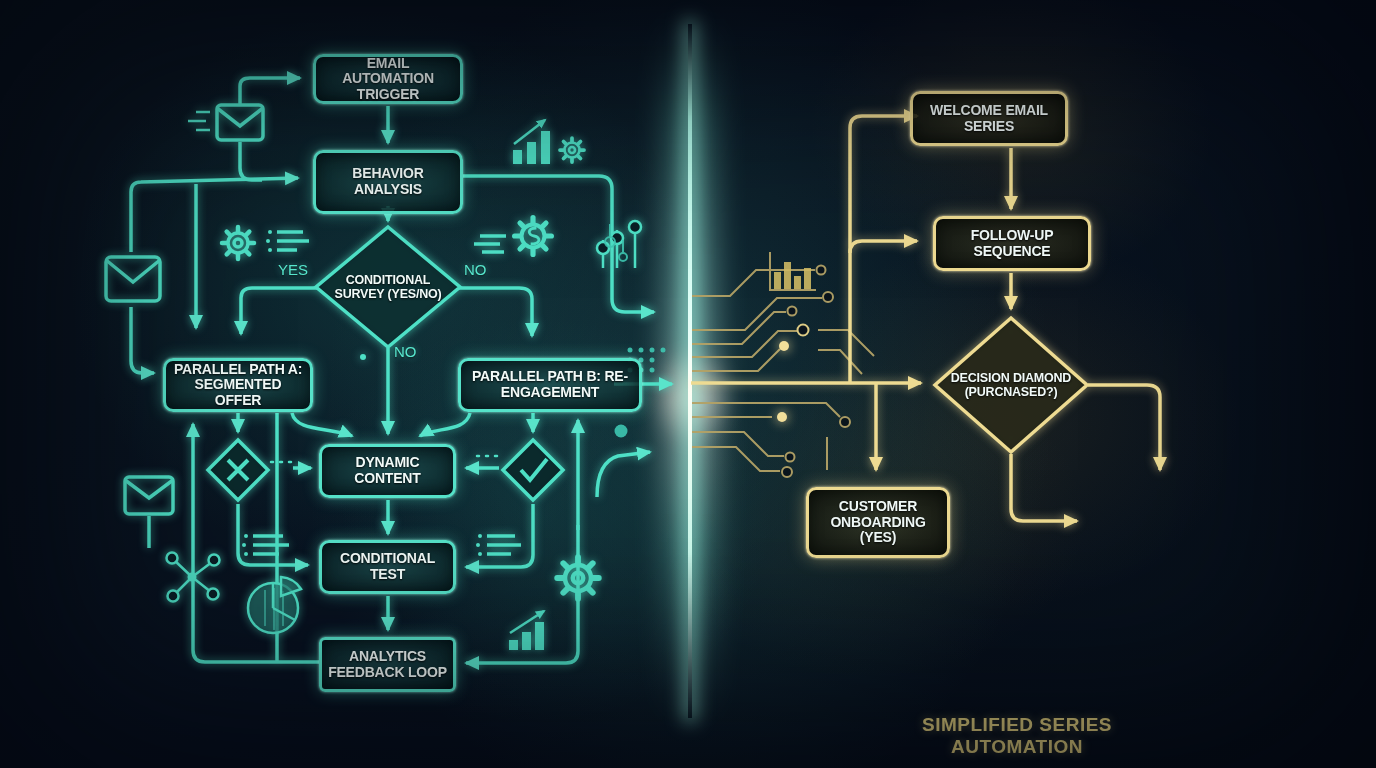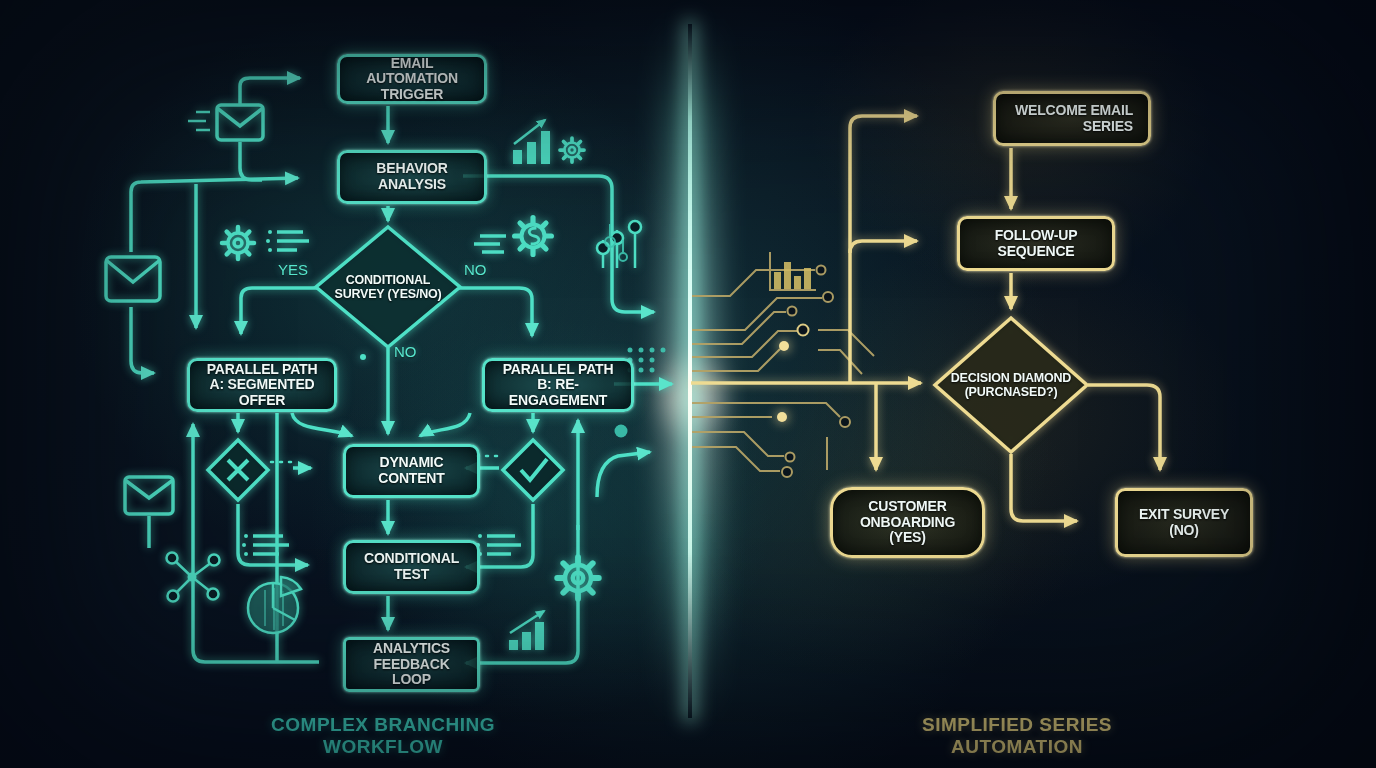--- a/index.html
+++ b/index.html
@@ -26,22 +26,22 @@
   .yg{stroke:#eedb92;stroke-width:3.5;fill:none;
       filter:drop-shadow(0 0 5px rgba(238,219,146,0.6));}
   .cg{stroke:#b3a266;stroke-width:2;fill:none;opacity:0.95;}
   .cg .pad{fill:#0a141c;}
   .cg .hot{fill:#ffe9a0;stroke:none;filter:drop-shadow(0 0 6px rgba(255,233,160,0.95));}
   .cg .barfill{fill:#d9c267;stroke:none;opacity:0.9;}
   .ct{stroke:#3fc7b2;stroke-width:2;fill:none;opacity:0.9;}
   .ct .d{fill:#3fc7b2;stroke:none;}
   .node{position:absolute;box-sizing:border-box;display:flex;align-items:center;justify-content:center;
     text-align:center;border-radius:10px;color:#f2fbf9;font-weight:bold;font-size:14px;
-    line-height:1.12;letter-spacing:-0.2px;padding:3px 15px;
-    text-shadow:0 1px 2px rgba(0,0,0,0.85);margin-left:24px;}
+    line-height:1.12;letter-spacing:-0.2px;padding:3px 4px;
+    text-shadow:0 1px 2px rgba(0,0,0,0.85);}
   .node.t{border:3px solid #56e2c9;
     background:radial-gradient(ellipse at center, rgba(38,98,96,0.60), rgba(8,30,34,0.92));
     box-shadow:0 0 16px rgba(78,224,198,0.45),0 0 3px rgba(170,255,238,0.9),inset 0 0 14px rgba(0,10,12,0.6);}
   .node.y{border:3px solid #eedb92;
     background:radial-gradient(ellipse at center, rgba(66,64,36,0.55), rgba(16,18,12,0.92));
     box-shadow:0 0 18px rgba(238,219,146,0.42),0 0 3px rgba(255,244,200,0.9),inset 0 0 14px rgba(5,8,4,0.6);}
   .dtext{position:absolute;display:flex;align-items:center;justify-content:center;text-align:center;
     color:#f2fbf9;font-weight:bold;font-size:12.5px;line-height:1.15;letter-spacing:-0.2px;
     text-shadow:0 1px 2px rgba(0,0,0,0.85);}
   .elabel{position:absolute;font-weight:normal;font-size:15px;color:#58e8cf;
@@ -305,59 +305,55 @@
       <path d="M1011,273 L1011,309" marker-end="url(#ay)"></path>
       <path d="M1088,385 L1147,385 Q1160,385 1160,397 L1160,470" marker-end="url(#ay)"></path>
       <path d="M1011,454 L1011,509 Q1011,521 1023,521 L1077,521" marker-end="url(#ay)"></path>
       <polygon points="1011,318 1087,385 1011,452 935,385" fill="rgba(24,26,15,0.85)"></polygon>
     </g>
   </svg>
 
   <div class="node t" style="left:313px;top:54px;width:150px;height:50px;">
     <span>EMAIL AUTOMATION TRIGGER</span>
   </div>
-  <div class="node t" style="left:313px;top:150px;width:150px;height:54px;justify-content:flex-end;">
+  <div class="node t" style="left:313px;top:150px;width:150px;height:64px;justify-content:flex-end;">
     <span>BEHAVIOR ANALYSIS</span>
   </div>
   <div class="dtext" style="left:328px;top:250px;width:120px;height:74px;">
     <span>CONDITIONAL SURVEY (YES/NO)</span>
   </div>
   <div class="node t" style="left:163px;top:358px;width:150px;height:54px;">
     <span>PARALLEL PATH A: SEGMENTED OFFER</span>
   </div>
-  <div class="node t" style="left:458px;top:358px;width:152px;height:54px;">
+  <div class="node t" style="left:458px;top:358px;width:184px;height:54px;">
     <span>PARALLEL PATH B: RE-ENGAGEMENT</span>
   </div>
   <div class="node t" style="left:319px;top:444px;width:137px;height:54px;">
     <span>DYNAMIC CONTENT</span>
   </div>
   <div class="node t" style="left:319px;top:540px;width:137px;height:54px;">
     <span>CONDITIONAL TEST</span>
   </div>
   <div class="node t" style="left:319px;top:637px;width:137px;height:55px;border-radius:6px;">
     <span>ANALYTICS FEEDBACK LOOP</span>
   </div>
 
   <div class="elabel" style="left:278px;top:261px;">YES</div>
   <div class="elabel" style="left:464px;top:261px;">NO</div>
   <div class="elabel" style="left:394px;top:343px;">NO</div>
 
-  <div class="node y" style="left:969px;top:91px;width:158px;height:55px;text-align:right;">
+  <div class="node y" style="left:910px;top:91px;width:158px;height:55px;">
     <span>WELCOME EMAIL SERIES</span>
   </div>
   <div class="node y" style="left:933px;top:216px;width:158px;height:55px;">
     <span>FOLLOW-UP SEQUENCE</span>
   </div>
   <div class="dtext" style="left:945px;top:348px;width:132px;height:74px;">
     <span>DECISION DIAMOND (PURCNASED?)</span>
   </div>
-  <div class="node y" style="left:806px;top:487px;width:155px;height:71px;border-radius:22px;">
+  <div class="node y" style="left:806px;top:487px;width:144px;height:71px;">
     <span>CUSTOMER ONBOARDING (YES)</span>
   </div>
-  <div class="node y" style="left:1091px;top:488px;width:138px;height:69px;">
-    <span>EXIT SURVEY (NO)</span>
-  </div>
-
-  <div class="caption t" style="left:223px;top:714px;">COMPLEX BRANCHING WORKFLOW</div>
+
   <div class="caption y" style="left:857px;top:714px;">SIMPLIFIED SERIES AUTOMATION</div>
 
   <div class="vignette"></div>
 </div>
 
 </body></html>

